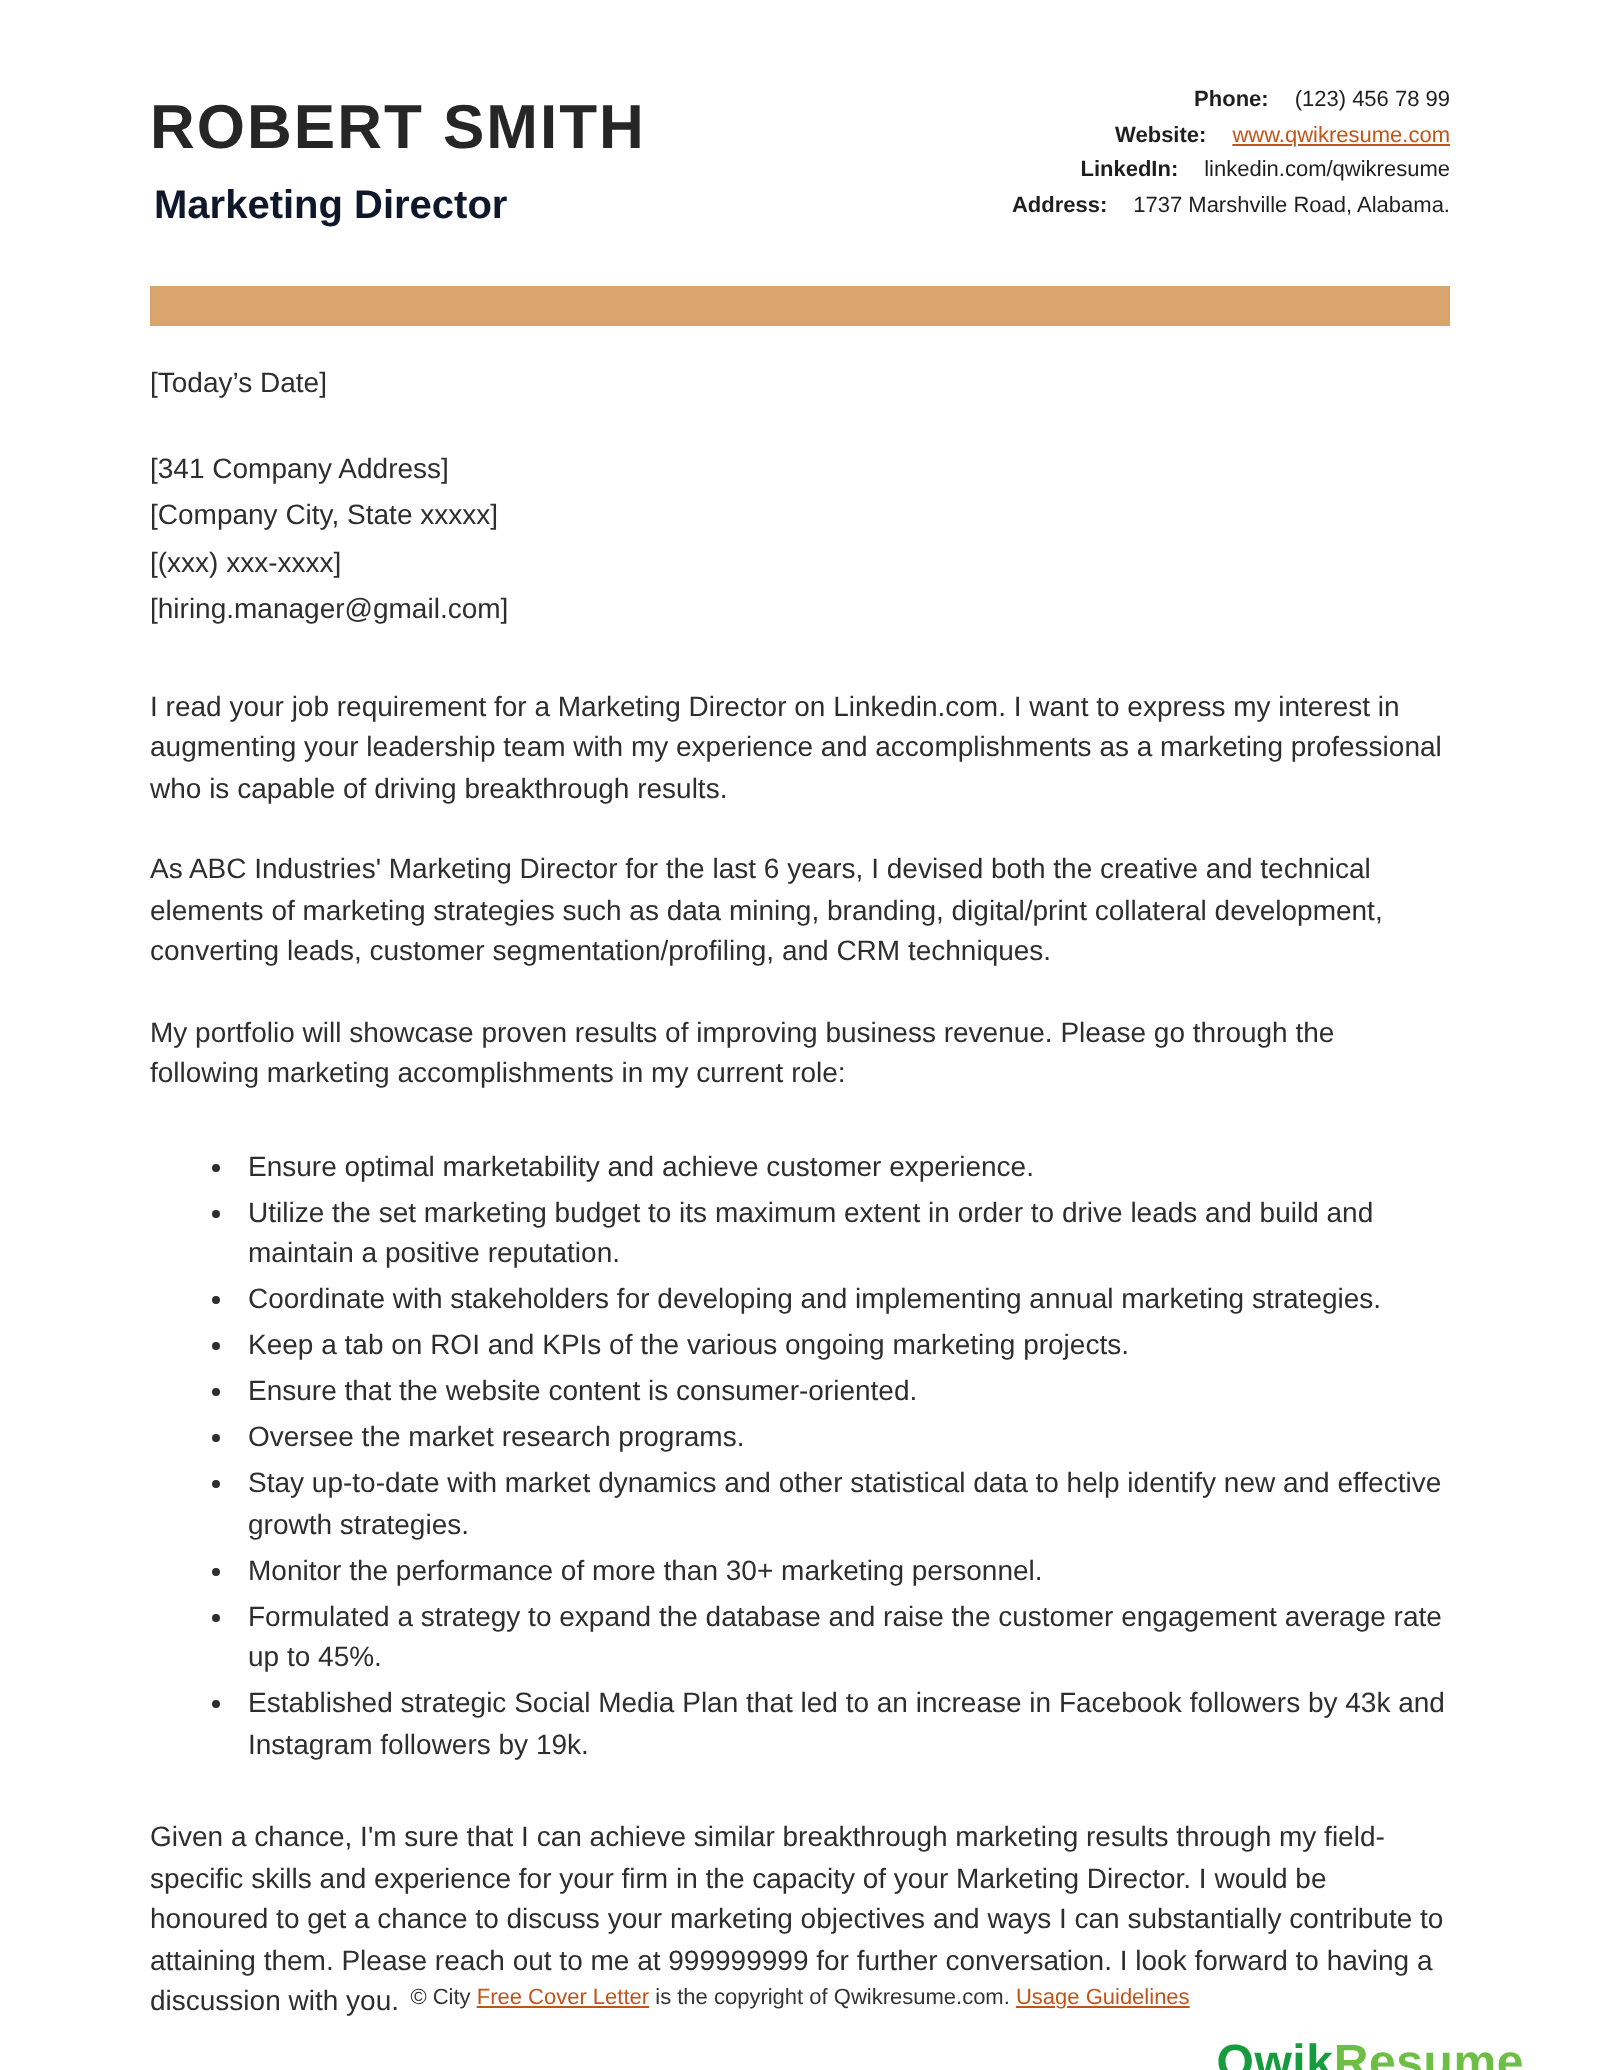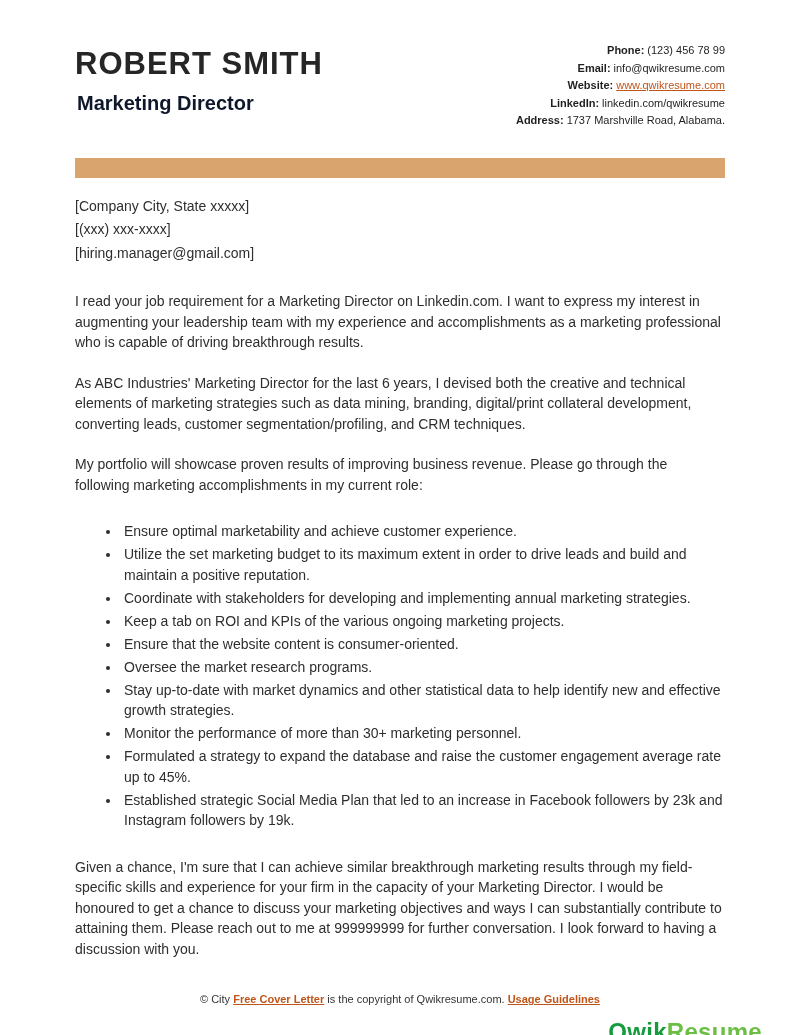--- a/index.html
+++ b/index.html
@@ -36,21 +36,21 @@
     font-weight: 700;
     color: #0f172a;
   }
   .contact {
     text-align: right;
     font-size: 11px;
     line-height: 17.5px;
     color: #1f1f1f;
     padding-top: 4px;
   }
-  .contact-label { font-weight: 700; margin-right: 3px; }
+  .contact-label { font-weight: 700; margin-right: 13px; }
   .website-link { color: #c0551a; text-decoration: underline; cursor: pointer; }
 
   
   .accent-bar {
     height: 20px;
     background: #d9a46e;
     margin-top: 28px;
   }
 
   
@@ -84,21 +84,21 @@
     height: 34px;
   }
   .copyright {
     text-align: center;
     font-size: 11px;
     color: #333333;
     padding-top: 10px;
   }
   .footer-link {
     color: #c0551a;
-    font-weight: 700;
+    font-weight: 400;
     text-decoration: underline;
     cursor: pointer;
   }
   .logo {
     position: absolute;
     right: 38px;
     top: 0;
     font-size: 24px;
     font-weight: 700;
     letter-spacing: 0.3px;
@@ -115,60 +115,59 @@
   <div class="header">
     <div class="identity">
       <h1 class="person-name">ROBERT SMITH</h1>
       <h2 class="person-title">Marketing Director</h2>
     </div>
     <div class="contact">
       <div>
         <span class="contact-label">Phone:</span><span>(123) 456 78 99</span>
       </div>
       <div>
-        <span class="contact-label">Email:</span><span>info@qwikresume.com</span>
-      </div>
-      <div>
         <span class="contact-label">Website:</span><a class="website-link">www.qwikresume.com</a>
       </div>
       <div>
         <span class="contact-label">LinkedIn:</span><span>linkedin.com/qwikresume</span>
       </div>
       <div>
         <span class="contact-label">Address:</span><span>1737 Marshville Road, Alabama.</span>
       </div>
     </div>
   </div>
 
   <div class="accent-bar"></div>
 
   <div class="letter-body">
+    <p class="date-line">[Today’s Date]</p>
 
     <div class="recipient-block">
+      <div>[341 Company Address]</div>
       <div>[Company City, State xxxxx]</div>
       <div>[(xxx) xxx-xxxx]</div>
       <div>[hiring.manager@gmail.com]</div>
     </div>
 
 
     <p class="para">I read your job requirement for a Marketing Director on Linkedin.com. I want to express my interest in augmenting your leadership team with my experience and accomplishments as a marketing professional who is capable of driving breakthrough results.</p>
     <p class="para">As ABC Industries' Marketing Director for the last 6 years, I devised both the creative and technical elements of marketing strategies such as data mining, branding, digital/print collateral development, converting leads, customer segmentation/profiling, and CRM techniques.</p>
     <p class="para">My portfolio will showcase proven results of improving business revenue. Please go through the following marketing accomplishments in my current role:</p>
 
     <ul class="accomplishments">
       <li>Ensure optimal marketability and achieve customer experience.</li>
       <li>Utilize the set marketing budget to its maximum extent in order to drive leads and build and maintain a positive reputation.</li>
       <li>Coordinate with stakeholders for developing and implementing annual marketing strategies.</li>
       <li>Keep a tab on ROI and KPIs of the various ongoing marketing projects.</li>
       <li>Ensure that the website content is consumer-oriented.</li>
       <li>Oversee the market research programs.</li>
       <li>Stay up-to-date with market dynamics and other statistical data to help identify new and effective growth strategies.</li>
       <li>Monitor the performance of more than 30+ marketing personnel.</li>
       <li>Formulated a strategy to expand the database and raise the customer engagement average rate up to 45%.</li>
-      <li>Established strategic Social Media Plan that led to an increase in Facebook followers by 23k and Instagram followers by 19k.</li>
+      <li>Established strategic Social Media Plan that led to an increase in Facebook followers by 43k and Instagram followers by 19k.</li>
     </ul>
 
     <p class="closing">Given a chance, I'm sure that I can achieve similar breakthrough marketing results through my field-specific skills and experience for your firm in the capacity of your Marketing Director. I would be honoured to get a chance to discuss your marketing objectives and ways I can substantially contribute to attaining them. Please reach out to me at 999999999 for further conversation. I look forward to having a discussion with you.</p>
 
   </div>
 
   <div class="footer">
     <div class="copyright">
       <span>© City </span><a class="footer-link">Free Cover Letter</a><span> is the copyright of Qwikresume.com. </span><a class="footer-link">Usage Guidelines</a>
     </div>

